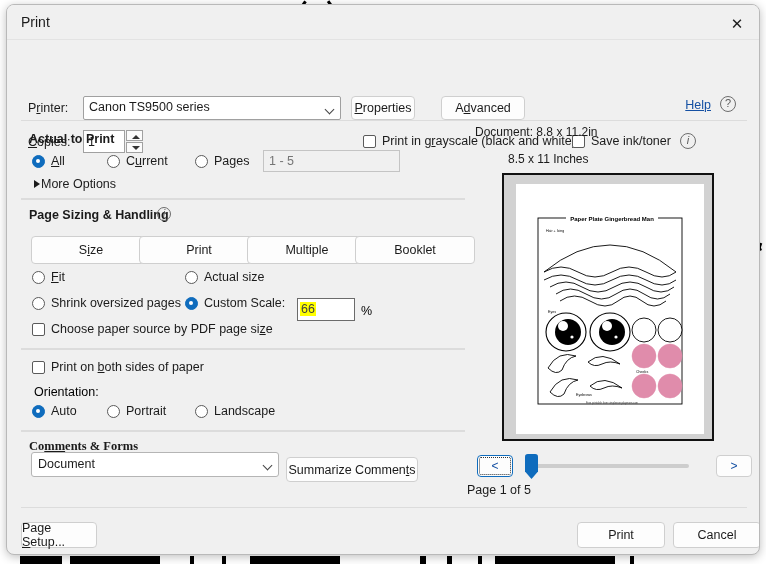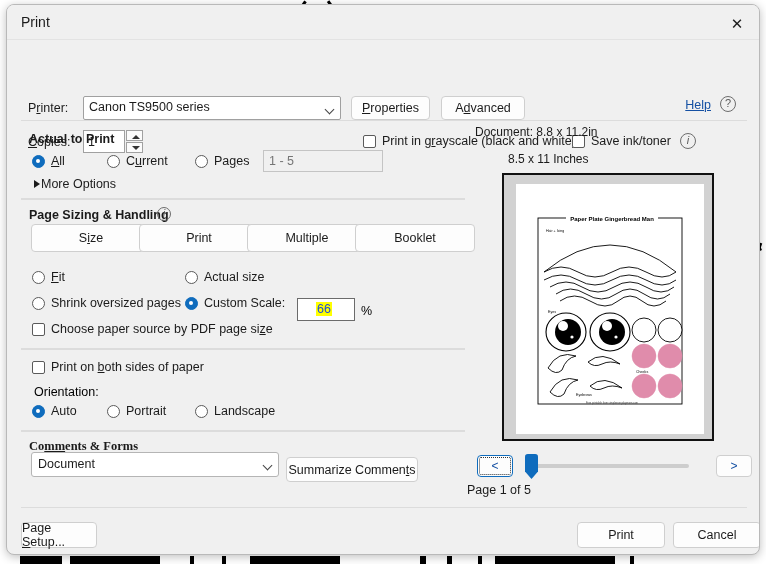--- a/index.html
+++ b/index.html
@@ -86,21 +86,21 @@
     background: #fdfdfd;
     border: 1px solid #cfcfcf;
     border-radius: 4px;
     font-size: 12.5px;
     color: #1b1b1b;
     cursor: pointer;
     font-family: "Liberation Sans", sans-serif;
     display: flex; align-items: center; justify-content: center;
   }
 
-  #properties-btn { position: absolute; left: 330px; top: 51px; width: 79px; height: 24px; }
+  #properties-btn { position: absolute; left: 330px; top: 51px; width: 64px; height: 24px; }
   #advanced-btn   { position: absolute; left: 420px; top: 51px; width: 84px; height: 24px; }
 
   #help-link {
     position: absolute; right: 36px; top: 53px;
     font-size: 12.5px; color: #1450a3; text-decoration: underline; cursor: pointer;
   }
   #help-icon {
     position: absolute; right: 11px; top: 51px;
     width: 16px; height: 16px; border-radius: 50%;
     border: 1.3px solid #6d6d6d; color: #5a5a5a;
@@ -176,21 +176,21 @@
     font-size: 12.5px; font-weight: bold; color: #1b1b1b;
   }
 
   #pages-group { height: 74px; border-top: none; }
   #pages-title { position: absolute; left: 8px; top: 7px; }
   #opt-all     { left: 11px;  top: 29px; }
   #opt-current { left: 86px;  top: 29px; }
   #opt-pages   { left: 174px; top: 29px; }
   #pages-range {
     position: absolute; left: 256px; top: 145px;
-    width: 120px; height: 22px;
+    width: 137px; height: 22px;
     border: 1px solid #c4c4c4; background: #f0f0f0;
     font-size: 12.5px; color: #8a8a8a; padding: 2px 5px;
     font-family: "Liberation Sans", sans-serif;
   }
   #more-options {
     position: absolute; left: 13px; top: 52px;
     font-size: 12.5px; color: #1b1b1b; cursor: pointer;
     display: flex; align-items: center; gap: 1px;
   }
   #more-options .caret {
@@ -200,39 +200,39 @@
   }
 
   #sizing-group { height: 150px; }
   #sizing-title { position: absolute; left: 8px; top: 8px; }
   #sizing-info {
     position: absolute; left: 136px; top: 7px;
     width: 14px; height: 14px; border-radius: 50%;
     border: 1.2px solid #6d6d6d; color: #5a5a5a;
     font-size: 10px; line-height: 11px; text-align: center; font-style: italic;
   }
-  .sizebtn { position: absolute; top: 24px; width: 120px; height: 28px; }
+  .sizebtn { position: absolute; top: 36px; width: 120px; height: 28px; }
   #size-btn     { left: 10px; }
   #poster-btn   { left: 118px; }
   #multiple-btn { left: 226px; }
   #booklet-btn  { left: 334px; }
 
   #opt-fit         { left: 11px;  top: 70px; }
   #opt-actual      { left: 164px; top: 70px; }
   #opt-shrink      { left: 11px;  top: 96px; }
   #opt-customscale { left: 164px; top: 96px; }
   #scale-input-wrap {
     position: absolute; left: 290px; top: 293px;
     width: 58px; height: 23px;
     border: 1px solid #6b6b6b; background: #fff;
   }
   #scale-value {
     position: absolute; left: 2px; top: 3px;
-    font-size: 12.5px; color: #1d4ed8;
-    background: #ffff00; padding: 0 1px; margin-left: 16px;
+    font-size: 12.5px; color: #404040;
+    background: #ffff00; padding: 0 1px;
   }
   #scale-pct { position: absolute; left: 354px; top: 299px; font-size: 12.5px; }
   #opt-papersource { left: 11px; top: 122px; }
 
   #duplex-group { height: 82px; }
   #opt-duplex { left: 11px; top: 10px; }
   #orientation-label { position: absolute; left: 13px; top: 35px; font-size: 12.5px; }
   #opt-auto      { left: 11px;  top: 54px; }
   #opt-portrait  { left: 86px;  top: 54px; }
   #opt-landscape { left: 174px; top: 54px; }

